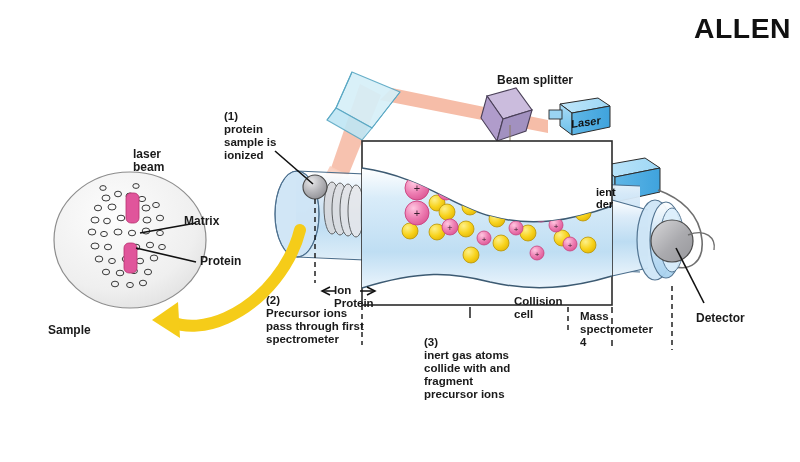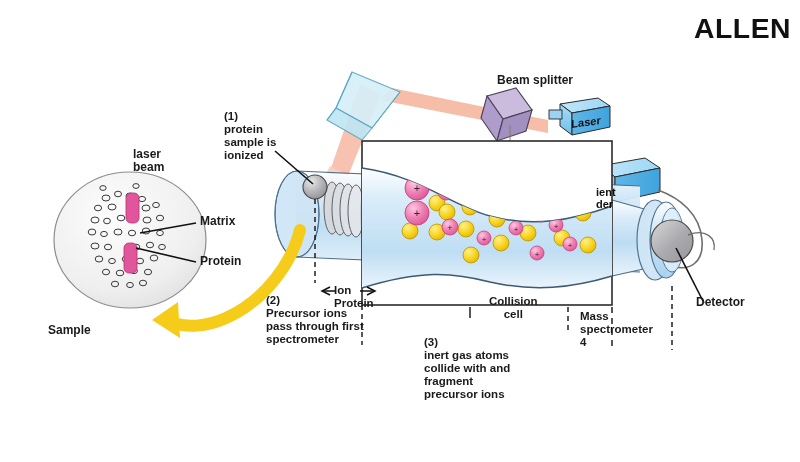--- a/index.html
+++ b/index.html
@@ -342,21 +342,21 @@
 
       <line x1="362" y1="305" x2="612" y2="305" stroke-width="0"></line>
     </g>
   </svg>
 
   <div class="brand" style="left:694px; top:14px;">ALLEN</div>
 
   <div class="lbl lbl-md" style="left:133px; top:148px;">laser
 beam</div>
 
-  <div class="lbl lbl-md" style="left:200px; top:215px;">Matrix</div>
+  <div class="lbl lbl-md" style="left:184px; top:215px;">Matrix</div>
 
   <div class="lbl lbl-md" style="left:200px; top:255px;">Protein</div>
 
   <div class="lbl lbl-md" style="left:48px; top:300px;margin-top:24px;">Sample</div>
 
   <div class="lbl lbl-sm" style="left:224px; top:110px;">(1)
 protein
 sample is
 ionized</div>
 
@@ -367,28 +367,28 @@
 
   <div class="lbl lbl-sm" style="left:424px; top:336px;">(3)
 inert gas atoms
 collide with and
 fragment
 precursor ions</div>
 
   <div class="lbl lbl-sm" style="left:334px; top:284px;">Ion
 Protein</div>
 
-  <div class="lbl lbl-sm" style="left:489px; top:295px;text-align:center;">Collision
+  <div class="lbl lbl-sm" style="left:514px; top:295px;">Collision
 cell</div>
 
   <div class="lbl lbl-sm" style="left:580px; top:310px;">Mass
 spectrometer
 4</div>
 
-  <div class="lbl lbl-md" style="left:688px; top:296px;padding-left:8px;">Detector</div>
+  <div class="lbl lbl-md" style="left:688px; top:312px;padding-left:8px;">Detector</div>
 
   <div class="lbl lbl-md" style="left:497px; top:74px;">Beam splitter</div>
 
   <div class="boxlabel" style="left:565px; top:117px; width:42px; transform:skewY(-8deg);">Laser</div>
 
   <div class="boxlabel" style="left:596px; top:175px; width:34px; text-align:left;margin-top:12px;">ient
 der</div>
 
 
 </div>

